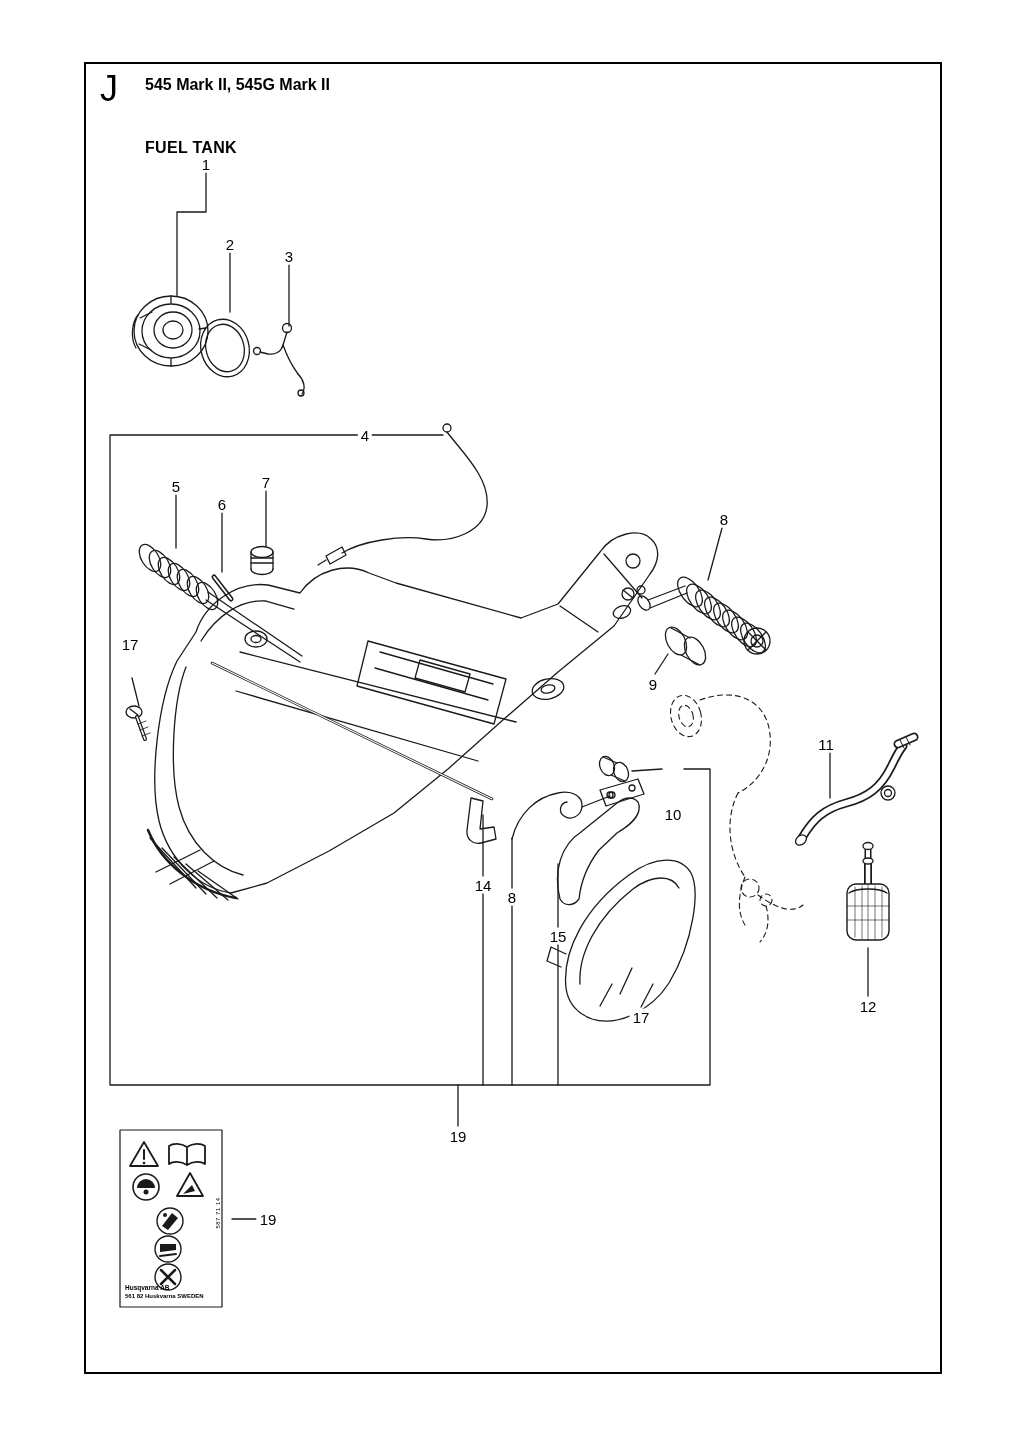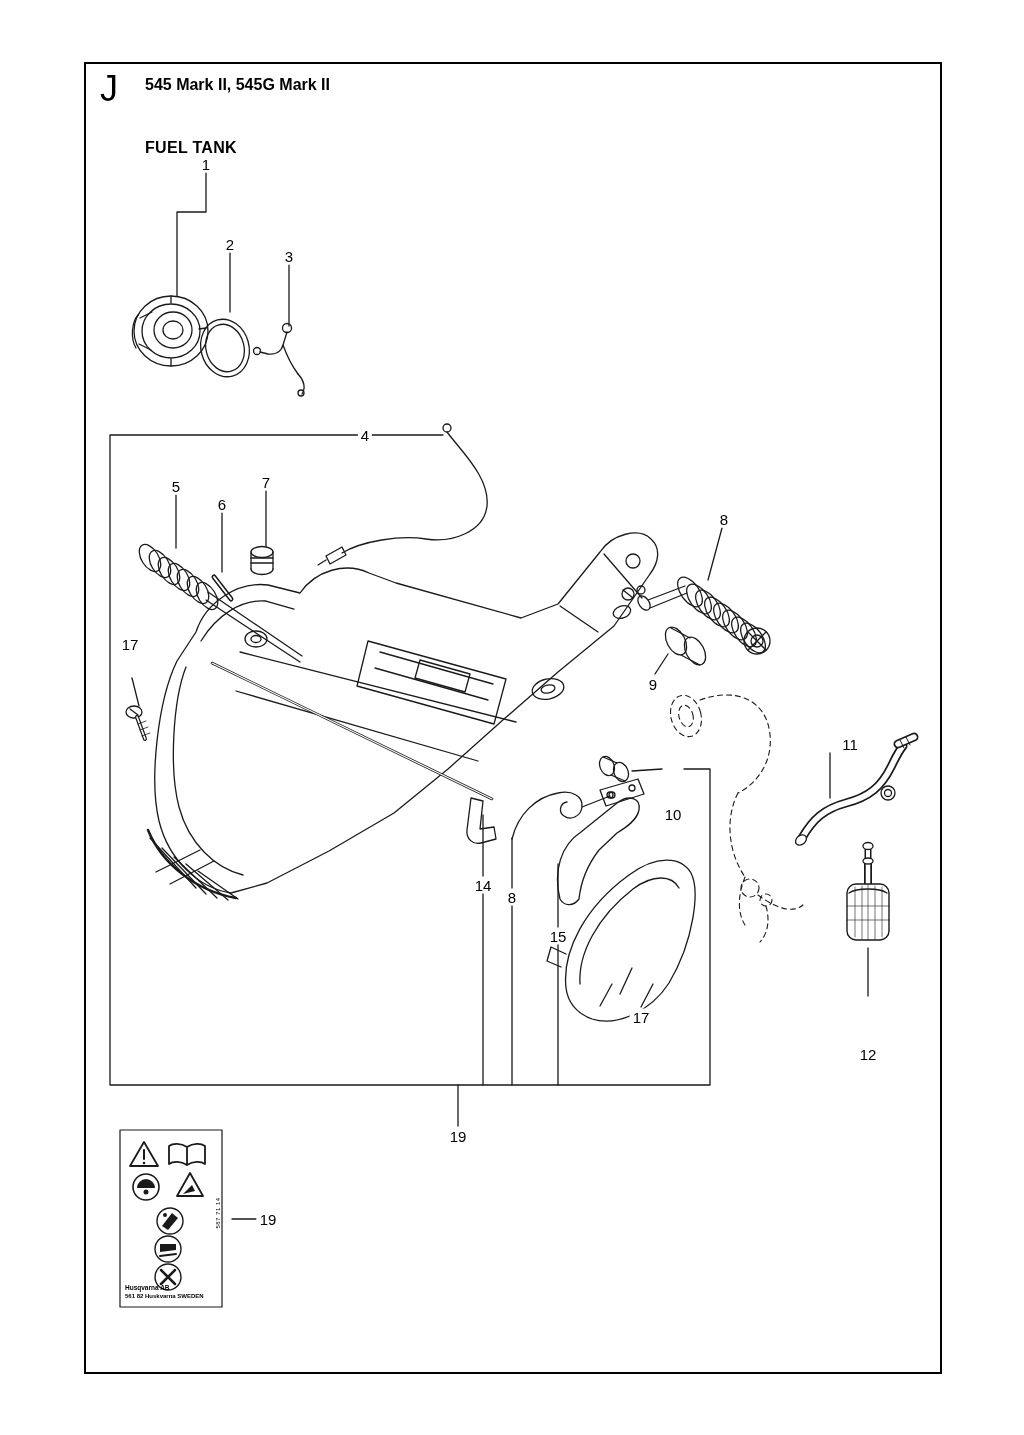--- a/index.html
+++ b/index.html
@@ -275,22 +275,22 @@
   <div class="plabel" style="left:206px;top:164px">1</div>
   <div class="plabel" style="left:230px;top:244px">2</div>
   <div class="plabel" style="left:289px;top:256px">3</div>
   <div class="plabel" style="left:365px;top:435px">4</div>
   <div class="plabel" style="left:176px;top:486px">5</div>
   <div class="plabel" style="left:222px;top:504px">6</div>
   <div class="plabel" style="left:266px;top:482px">7</div>
   <div class="plabel" style="left:724px;top:519px">8</div>
   <div class="plabel" style="left:653px;top:684px">9</div>
   <div class="plabel" style="left:673px;top:814px">10</div>
-  <div class="plabel" style="left:850px;top:744px">11</div>
-  <div class="plabel" style="left:868px;top:1054px">12</div>
+  <div class="plabel" style="left:826px;top:744px">11</div>
+  <div class="plabel" style="left:868px;top:1006px">12</div>
   <div class="plabel" style="left:483px;top:885px">14</div>
   <div class="plabel" style="left:512px;top:897px">8</div>
   <div class="plabel" style="left:558px;top:936px">15</div>
   <div class="plabel" style="left:641px;top:1017px">17</div>
   <div class="plabel" style="left:130px;top:644px">17</div>
   <div class="plabel" style="left:458px;top:1136px">19</div>
   <div class="plabel" style="left:268px;top:1219px">19</div>
 
   <div class="sticker-vert">587 71 14</div>
   <div class="sticker-footer">

